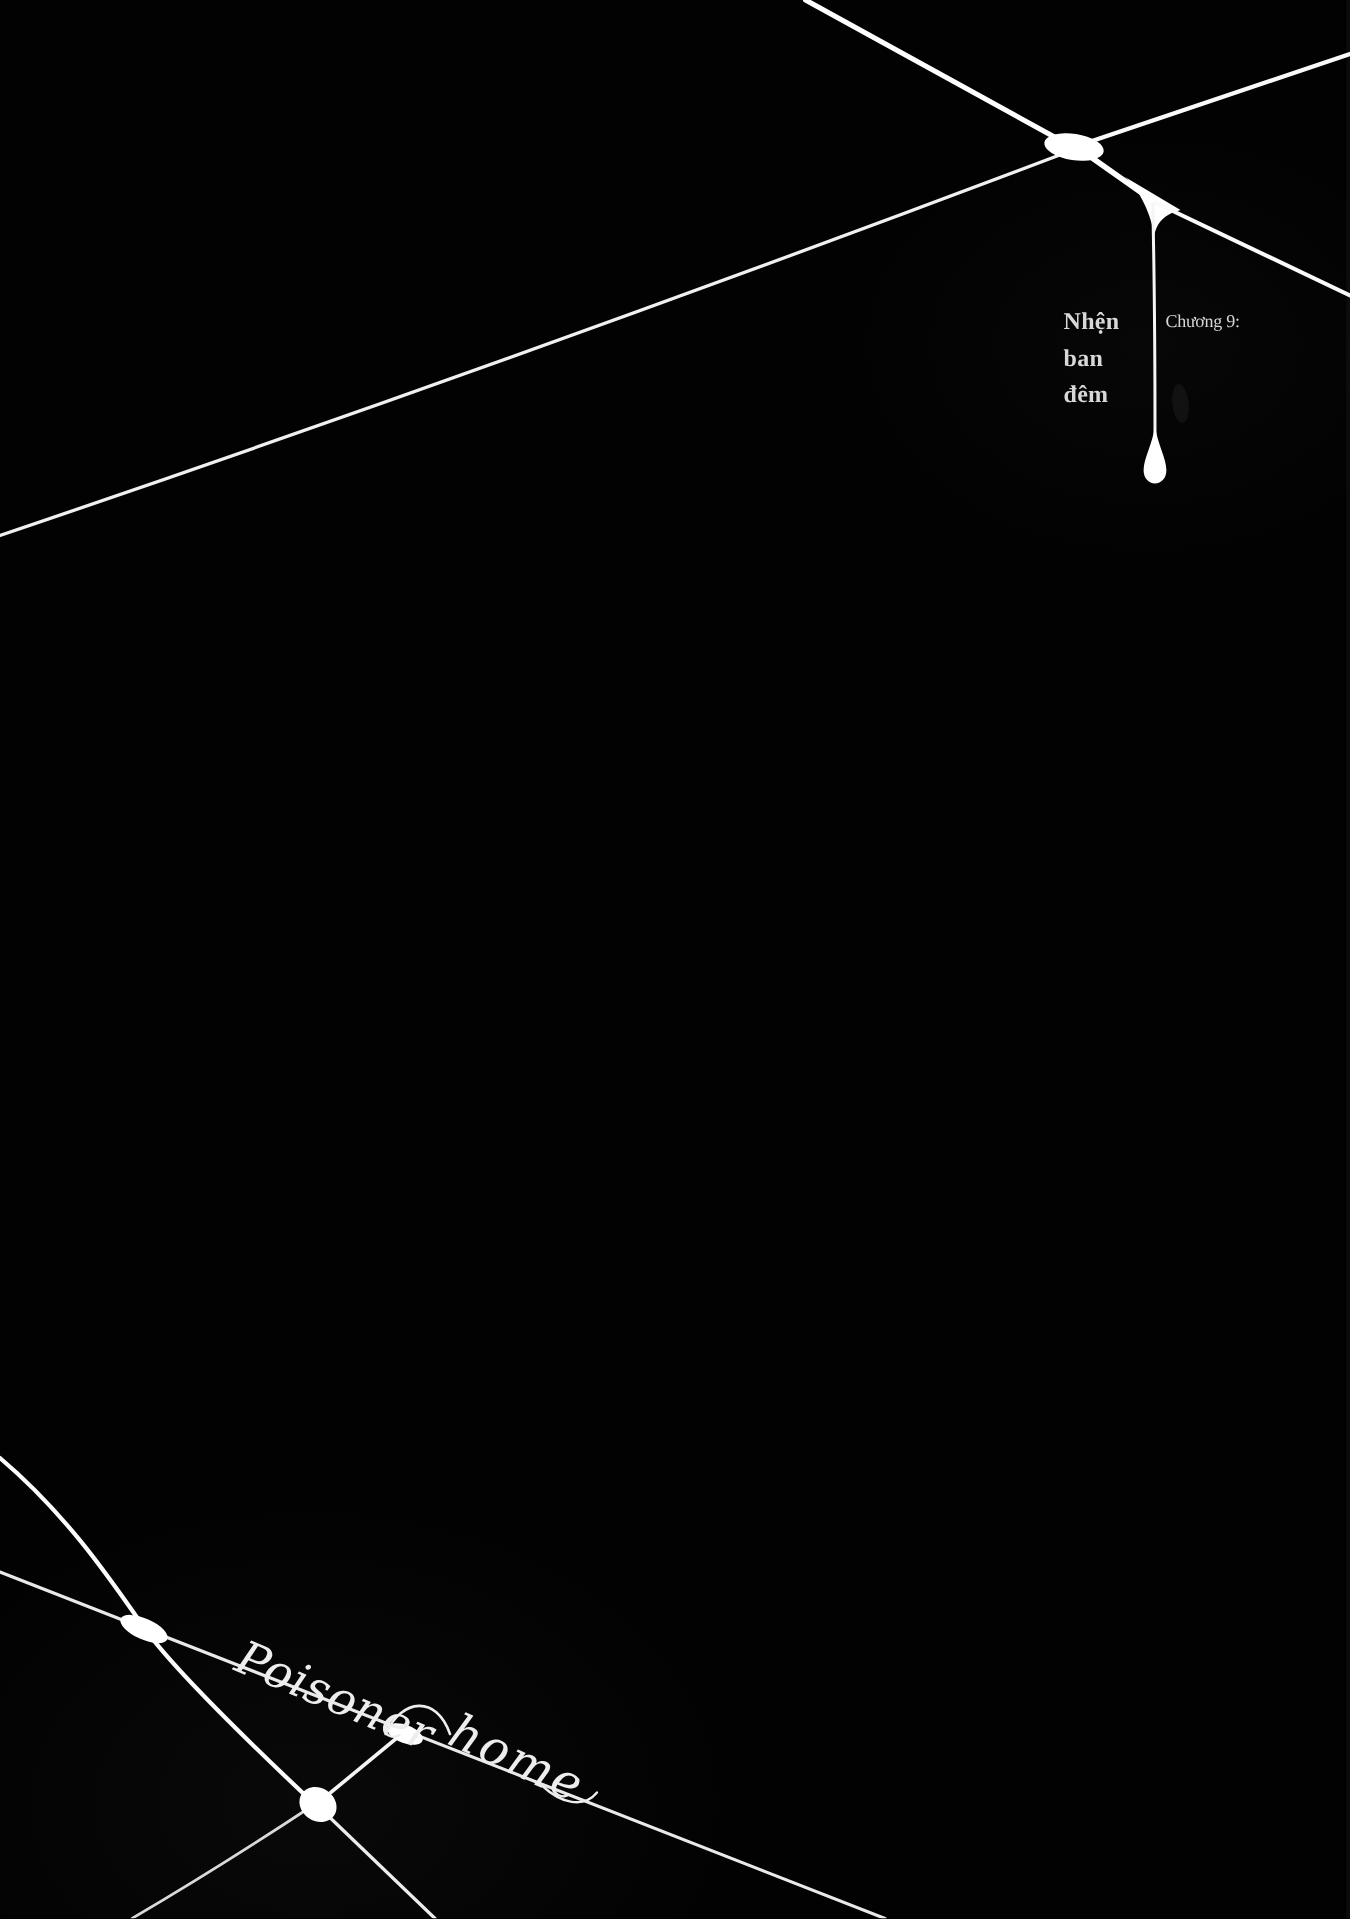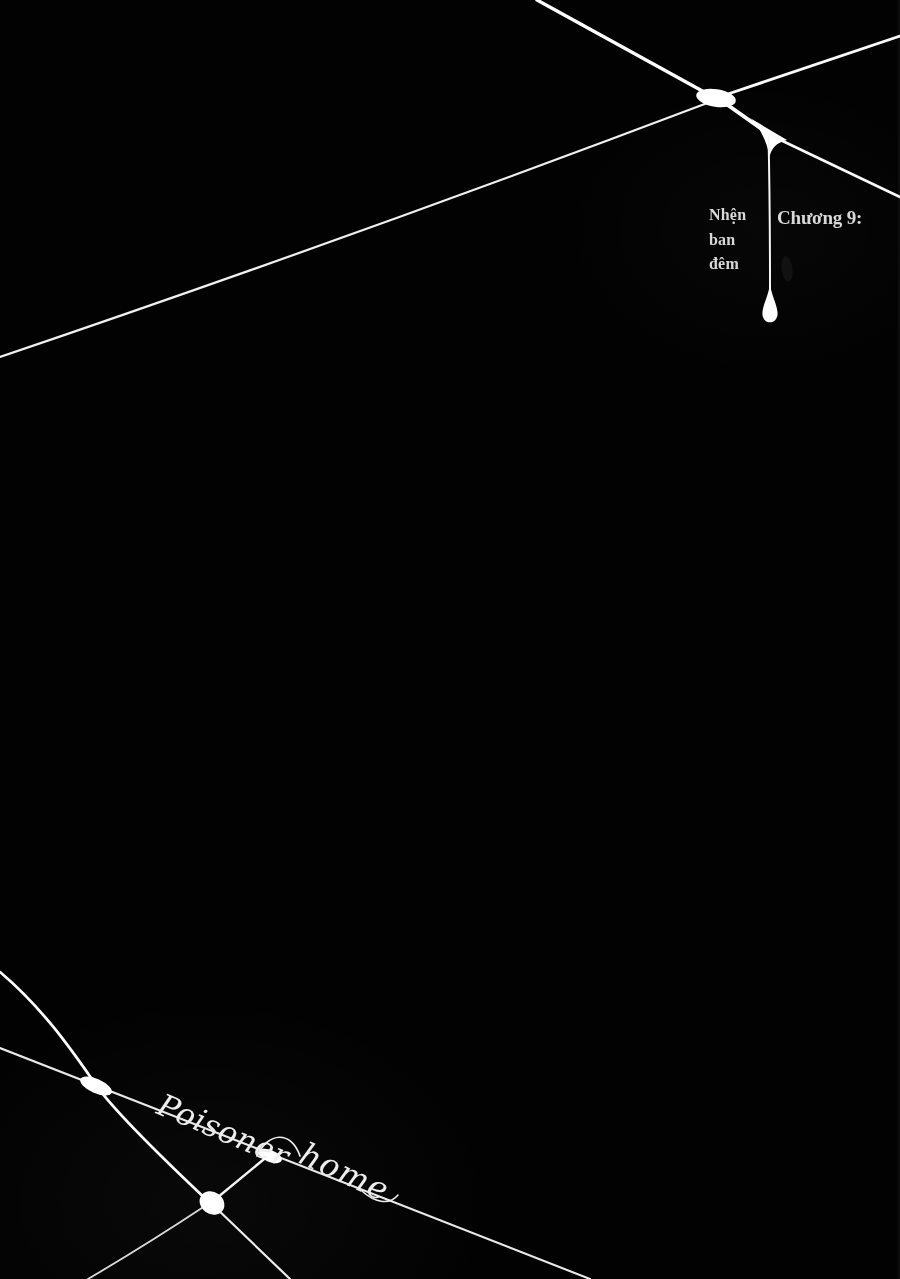--- a/index.html
+++ b/index.html
@@ -34,22 +34,22 @@
     font-weight: bold;
     font-size: 16px;
     line-height: 24.5px;
     letter-spacing: 0.2px;
   }
   .chapter-label {
     position: absolute;
     left: 777px;
     top: 207px;
     color: #d8d8d8;
-    font-weight: bold;
-    font-size: 19px;
+    font-weight: normal;
+    font-size: 12px;
     letter-spacing: -0.2px;
     white-space: nowrap;
   }
   .sig-text {
     font-family: "DejaVu Serif", serif;
     font-style: italic;
     fill: #ededed;
   }
 </style>
 </head>

